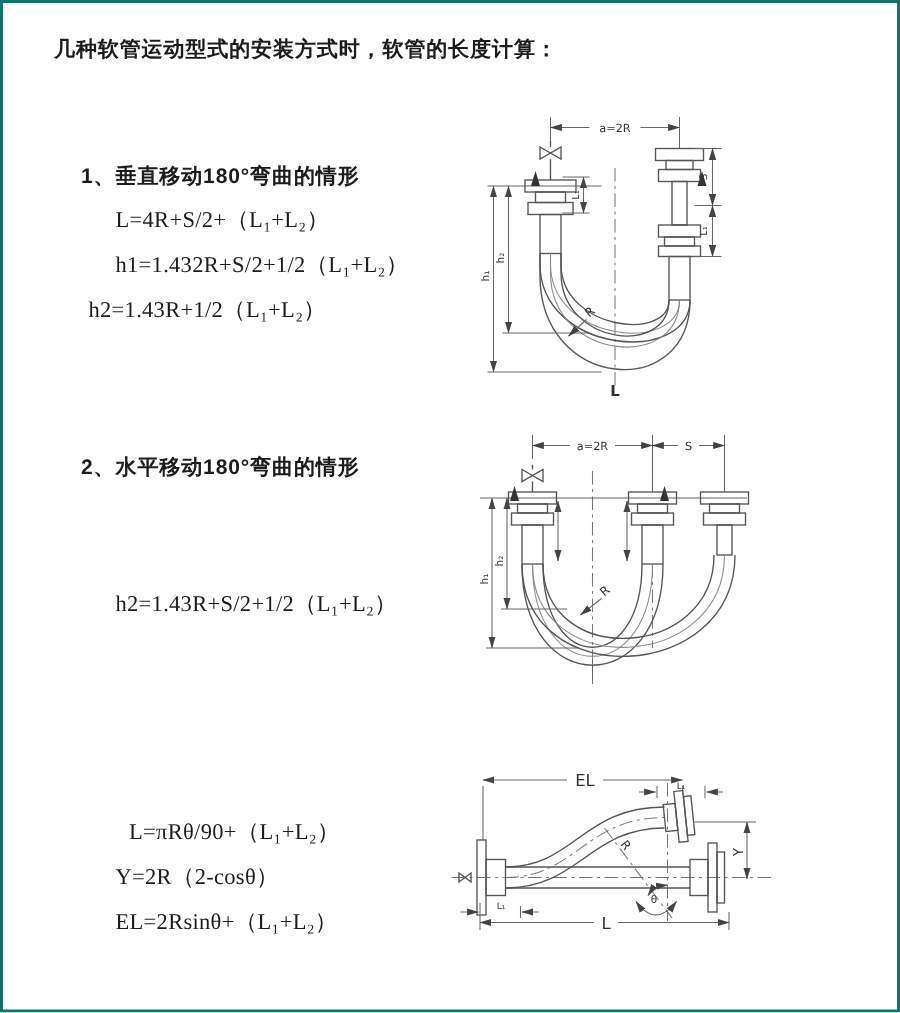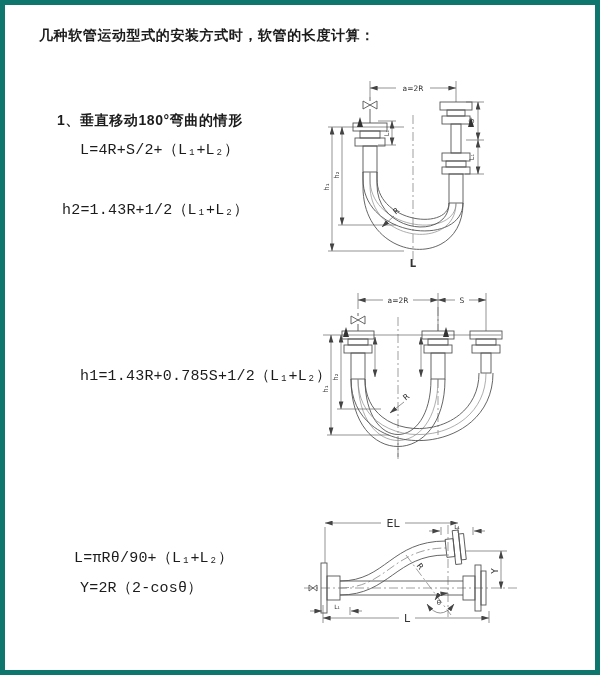--- a/index.html
+++ b/index.html
@@ -1,49 +1,50 @@
 <!DOCTYPE html>
 <html><head>
 <meta charset="utf-8">
 <style>
   * { margin:0; padding:0; box-sizing:border-box; }
   html,body { background:#ffffff; }
   .page {
     position:relative; width:600px; height:675px; background:#ffffff;
     font-family:"Liberation Sans","DejaVu Sans",sans-serif; color:#222;
-    overflow:hidden; border:5px solid #0f766e;
+    overflow:hidden; border:2px solid #0f766e;
   }
   .title {
     position:absolute; left:34px; top:22px;
     font-size:14px; font-weight:bold; letter-spacing:0.6px; color:#1c1c1c;
   }
   .heading {
     position:absolute; font-size:14px; font-weight:bold; letter-spacing:0.6px; color:#1c1c1c;
   }
   .formula {
     position:absolute; font-size:15px; letter-spacing:0.2px; color:#1c1c1c;
-    font-family:Liberation Mono, monospace;
+    font-family:Liberation Serif, serif;
   }
   .diag { position:absolute; }
   svg { overflow:visible; }
   svg text { font-family:"DejaVu Sans","Liberation Sans",sans-serif; fill:#333; }
   .cad { stroke:#555; fill:none; stroke-width:0.9; }
   .thin { stroke:#666; fill:none; stroke-width:0.7; }
   .mid  { stroke:#8a8a8a; fill:none; stroke-width:0.7; }
   .dash { stroke:#777; fill:none; stroke-width:0.7; stroke-dasharray:9 3 2 3; }
 </style>
 </head>
 <body>
 
 <div class="page">
 
   <div class="title">几种软管运动型式的安装方式时，软管的长度计算：</div>
 
   <div class="heading" style="left:52px; top:107px">1、垂直移动180°弯曲的情形</div>
   <div class="formula" style="left:75px; top:135px">L=4R+S/2+（L₁+L₂）</div>
+  <div class="formula" style="left:75px; top:165px">h1=1.432R+S/2+1/2（L₁+L₂）</div>
   <div class="formula" style="left:57px; top:195px">h2=1.43R+1/2（L₁+L₂）</div>
 
   <svg class="diag" style="left:303px; top:70px" width="230" height="198" viewBox="0 0 230 198">
     <defs>
       <pattern id="hatch1" patternUnits="userSpaceOnUse" width="5" height="5" patternTransform="rotate(45)">
         <line x1="0" y1="0" x2="0" y2="5" stroke="#888" stroke-width="0.8"></line>
         <line x1="0" y1="0" x2="5" y2="0" stroke="#888" stroke-width="0.8"></line>
       </pattern>
       <marker id="ar1" viewBox="0 0 10 6" refX="9.5" refY="3" markerWidth="8" markerHeight="5" markerUnits="userSpaceOnUse" orient="auto-start-reverse">
         <path d="M0,0 L10,3 L0,6 Z" fill="#444"></path>
@@ -124,21 +125,22 @@
     </g>
 
     <g>
       <line class="thin" x1="86" y1="141" x2="74" y2="152" marker-end="url(#ar1)"></line>
       <text x="90" y="138" font-size="8" text-anchor="middle" transform="rotate(-40 90 138)">R</text>
     </g>
 
     <text x="105" y="192" font-size="10" font-weight="bold" text-anchor="middle">L</text>
   </svg>
 
-  <div class="formula" style="left:75px; top:361px">h1=1.43R+0.785S+1/2（L₁+L₂）</div>
+  <div class="heading" style="left:52px; top:301px">2、水平移动180°弯曲的情形</div>
+  <div class="formula" style="left:75px; top:391px">h2=1.43R+S/2+1/2（L₁+L₂）</div>
 
   <svg class="diag" style="left:304px; top:282px" width="250" height="180" viewBox="0 0 250 180">
     <defs>
       <pattern id="hatch2" patternUnits="userSpaceOnUse" width="5" height="5" patternTransform="rotate(45)">
         <line x1="0" y1="0" x2="0" y2="5" stroke="#888" stroke-width="0.8"></line>
         <line x1="0" y1="0" x2="5" y2="0" stroke="#888" stroke-width="0.8"></line>
       </pattern>
       <marker id="ar2" viewBox="0 0 10 6" refX="9.5" refY="3" markerWidth="8" markerHeight="5" markerUnits="userSpaceOnUse" orient="auto-start-reverse">
         <path d="M0,0 L10,3 L0,6 Z" fill="#444"></path>
       </marker>
@@ -212,22 +214,23 @@
 
     <line class="thin" x1="66" y1="50" x2="66" y2="90" marker-start="url(#ar2)" marker-end="url(#ar2)"></line>
     <line class="thin" x1="112" y1="50" x2="112" y2="90" marker-start="url(#ar2)" marker-end="url(#ar2)"></line>
 
     <g>
       <line class="thin" x1="95" y1="115" x2="81" y2="126" marker-end="url(#ar2)"></line>
       <text x="99" y="112" font-size="8" text-anchor="middle" transform="rotate(-40 99 112)">R</text>
     </g>
   </svg>
 
-  <div class="formula" style="left:69px; top:543px">L=πRθ/90+（L₁+L₂）</div>
+  <div class="formula" style="left:84px; top:543px">L=πRθ/90+（L₁+L₂）</div>
   <div class="formula" style="left:75px; top:573px">Y=2R（2-cosθ）</div>
+  <div class="formula" style="left:75px; top:603px">EL=2Rsinθ+（L₁+L₂）</div>
 
   <svg class="diag" style="left:296px; top:500px" width="272" height="135" viewBox="0 0 272 135">
     <defs>
       <marker id="ar3" viewBox="0 0 10 6" refX="9.5" refY="3" markerWidth="8" markerHeight="5" markerUnits="userSpaceOnUse" orient="auto-start-reverse">
         <path d="M0,0 L10,3 L0,6 Z" fill="#444"></path>
       </marker>
     </defs>
 
     <path class="dash" d="M3,83 H218"></path>
 

